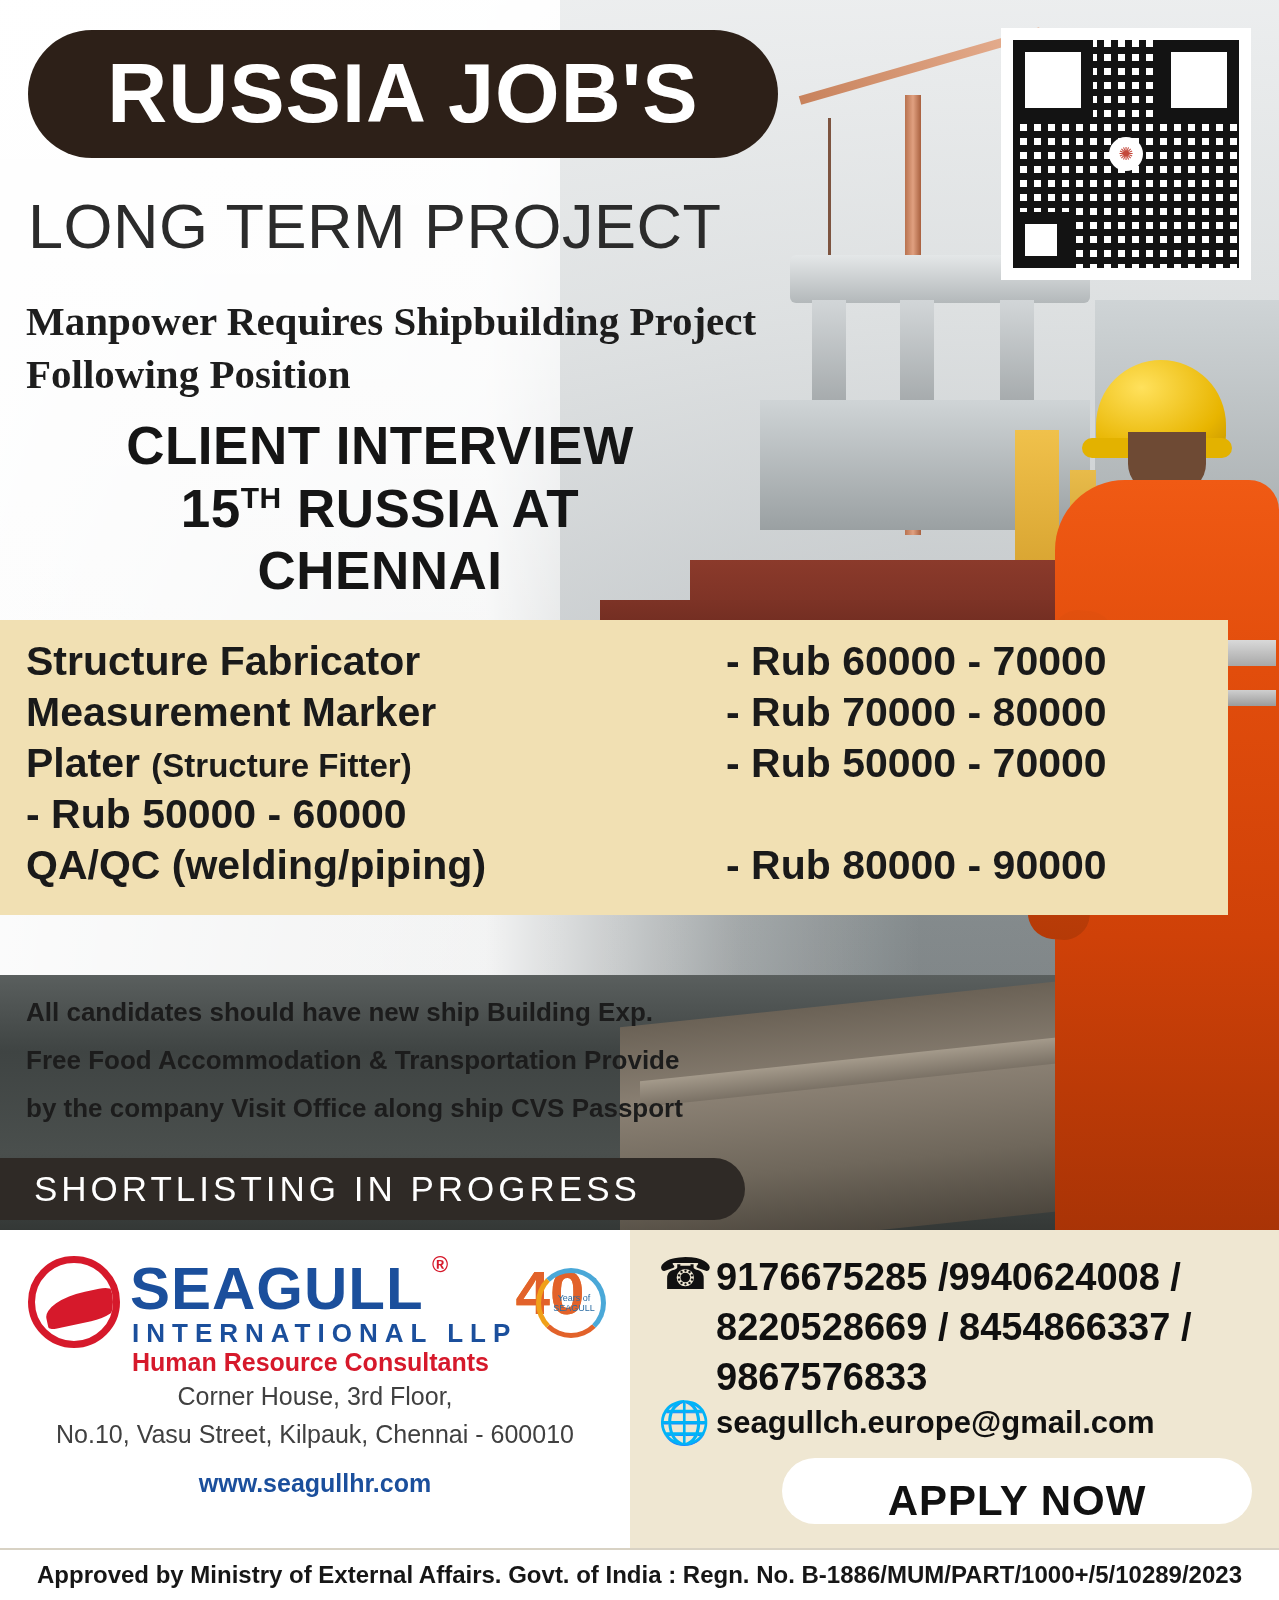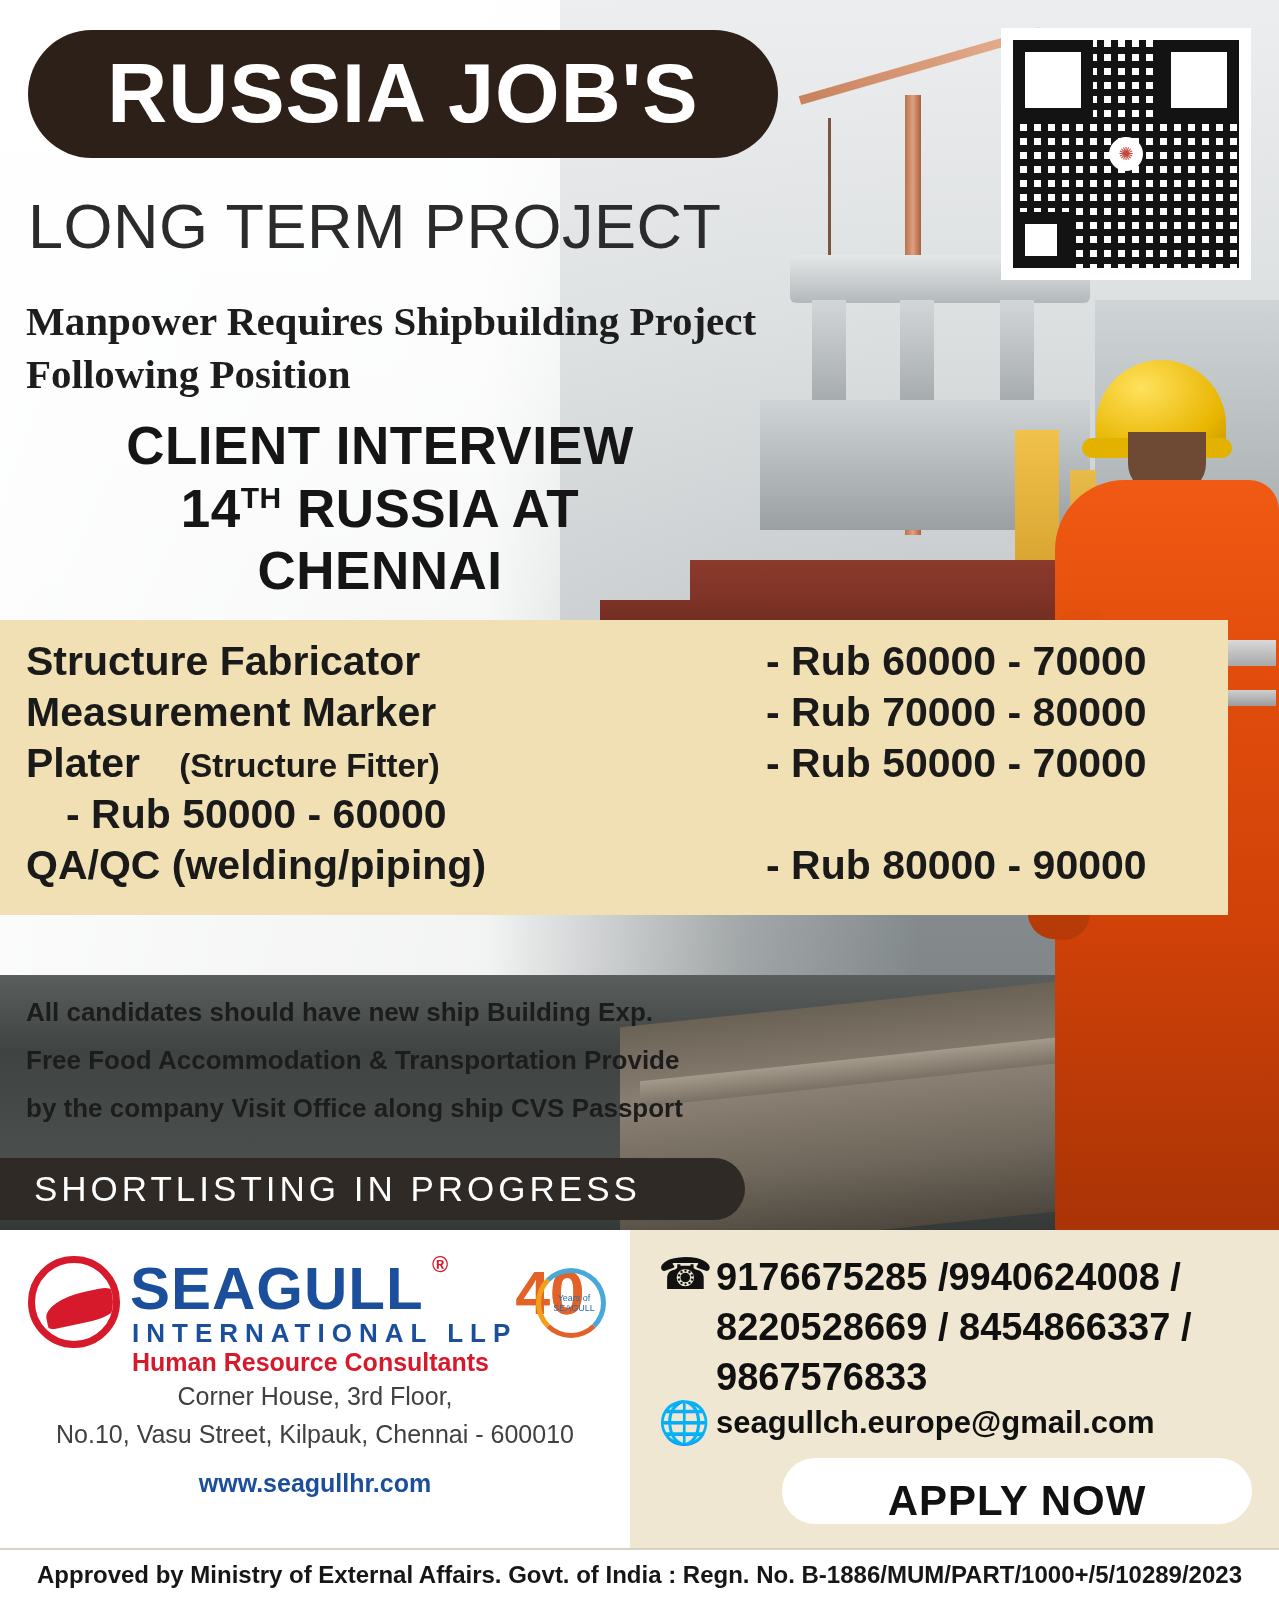--- a/index.html
+++ b/index.html
@@ -227,27 +227,26 @@
     align-items:baseline;
     margin-bottom:4px;
   }
   .pname {
     width:700px;
     font-size:41px;
     font-weight:bold;
     color:#1a1a1a;
     white-space:nowrap;
   }
-  .pname .small { font-size:33px; font-weight:bold;margin-left:28px; }
+  .pname .small { font-size:33px; font-weight:bold; }
   .psal {
     font-size:41px;
     font-weight:bold;
     color:#1a1a1a;
     white-space:nowrap;
-    margin-left:40px;
   }
 
   
   .notes {
     position:absolute; left:26px; top:988px;
     width:760px;
   }
   .notes p {
     font-size:26px;
     font-weight:bold;
@@ -449,21 +448,21 @@
   <div class="subtitle">LONG TERM PROJECT</div>
 
   <div class="manpower">
     <div>Manpower Requires Shipbuilding Project</div>
     <div>Following Position</div>
   </div>
 
   <div class="interview">
     <div>CLIENT INTERVIEW</div>
     <div>
-      <span>14</span><sup>TH</sup><span> RUSSIA AT</span>
+      <span>15</span><sup>TH</sup><span> RUSSIA AT</span>
     </div>
     <div>CHENNAI</div>
   </div>
 
   <div class="positions">
 
     <div class="prow">
       <div class="pname">
         <span>Structure Fabricator</span><span class="small"></span>
       </div>

